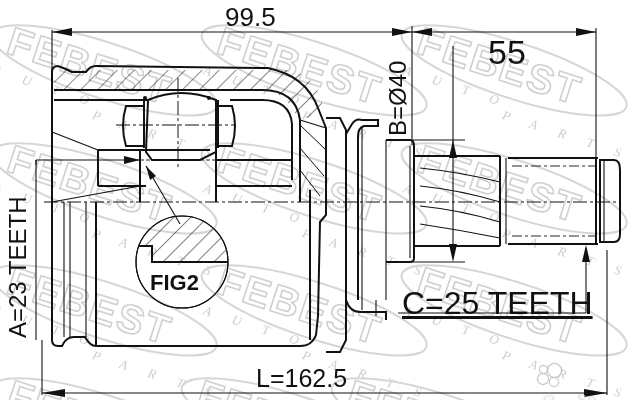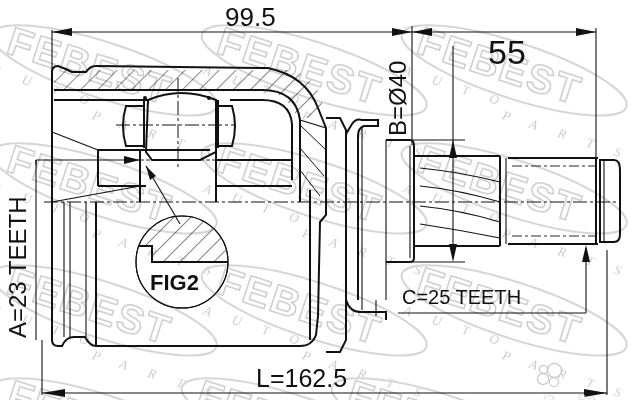--- a/index.html
+++ b/index.html
@@ -182,21 +182,21 @@
 
     <path d="M600,160 L614,160 Q620,160 620,170 L620,234 Q620,242 614,242 L600,242 Z" class="ln"></path>
     <line x1="604" y1="160" x2="604" y2="242" class="thin"></line>
   </g>
 </svg>
 
 <div class="label" style="left:204px; top:4px; font-size:26px;margin-left:21px;">99.5</div>
 <div class="label" style="left:488px; top:4px; font-size:34px;margin-top:31px;">55</div>
 <div class="label" style="left:386px; top:136px; font-size:24px; transform:rotate(-90deg); transform-origin:0 0;">B=Ø40</div>
 <div class="label" style="left:6px; top:338px; font-size:24px; transform:rotate(-90deg); transform-origin:0 0;">A=23 TEETH</div>
-<div class="label" style="left:402px; top:287px; font-size:20px;">C=25 TEETH</div>
+<div class="label" style="left:402px; top:287px; font-size:32px;text-decoration:underline;">C=25 TEETH</div>
 <div class="label" style="left:256px; top:366px; font-size:25px;text-align:center;">L=162.5</div>
 <div class="label" style="left:150px; top:272px; font-size:22px;font-weight:bold;">FIG2</div>
 
 <div class="avito">
   <span class="paw">
     <i style="left:0;top:10px;width:10px;height:10px;"></i>
     <i style="left:10px;top:0;width:13px;height:13px;"></i>
     <i style="left:12px;top:14px;width:8px;height:8px;"></i>
     <i style="left:2px;top:2px;width:7px;height:7px;"></i>
   </span><span>Avito</span>

